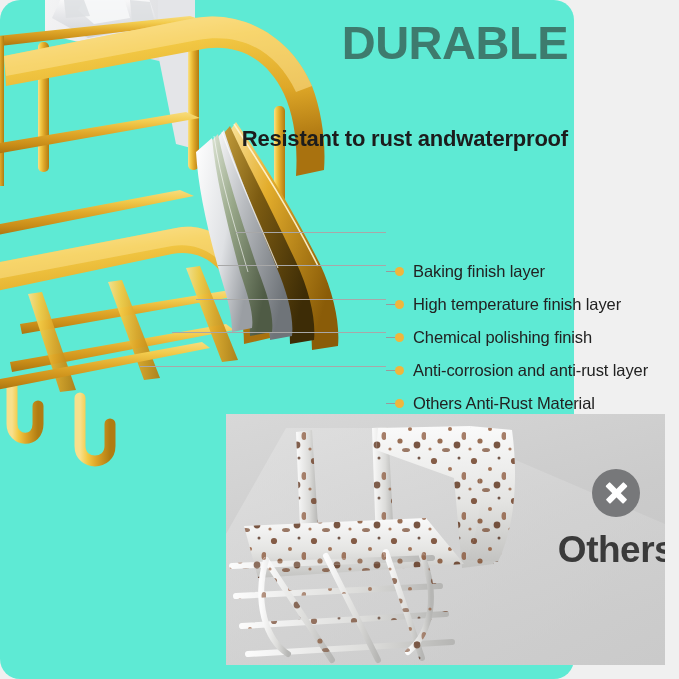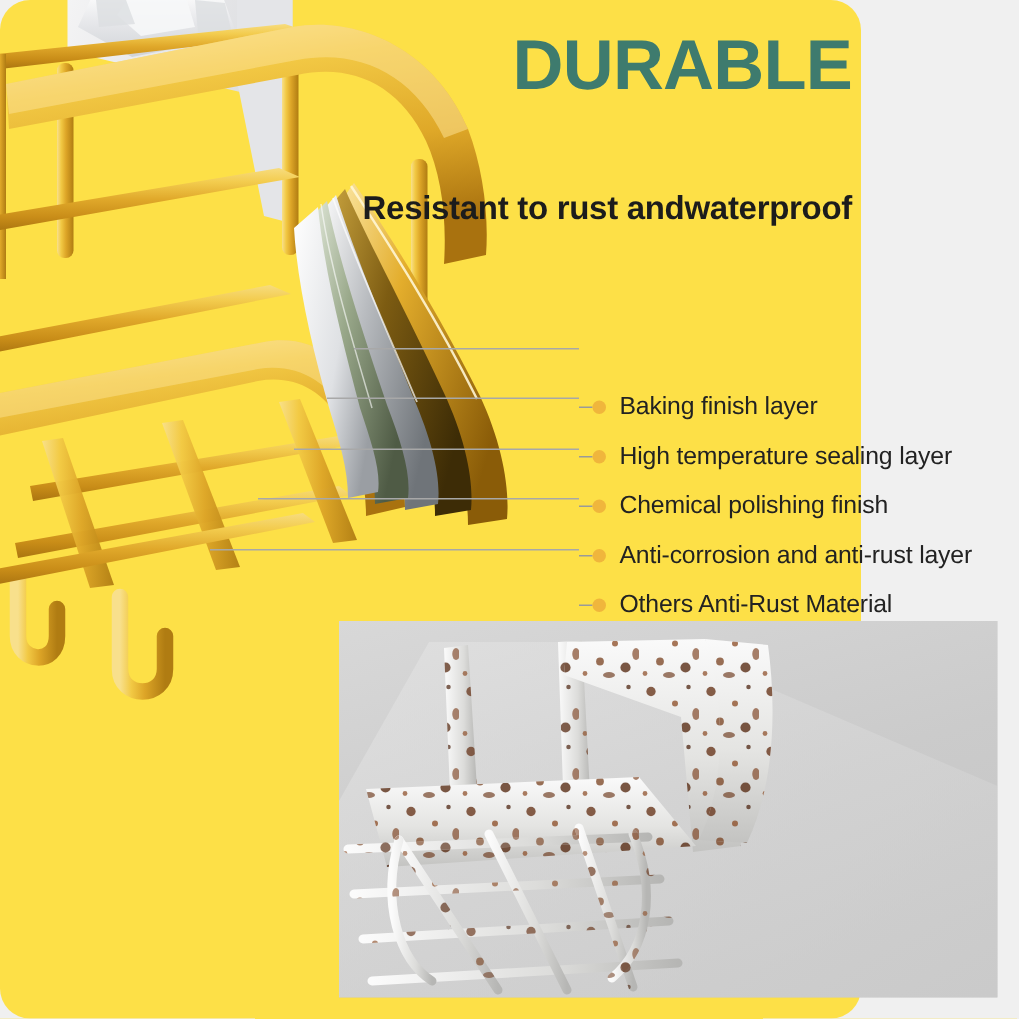--- a/index.html
+++ b/index.html
@@ -5,21 +5,21 @@
   * { margin:0; padding:0; box-sizing:border-box; }
   html,body{
     width:679px; height:679px;
     background:#f0f0f0;
     font-family:"Liberation Sans", sans-serif;
     overflow:hidden;
   }
   #stage{
     position:relative;
     width:574px; height:679px;
-    background:#fde047;
+    background:#5eead4;
     border-radius:20px;
   }
 
   
   .heading-block{
     position:absolute;
     right:6px; top:20px;
     width:420px;
     text-align:right;
   }
@@ -297,21 +297,21 @@
 
     <div class="callout-row">
       <span class="callout-dash"></span>
       <span class="callout-dot"></span>
       <span class="callout-label">Baking finish layer</span>
     </div>
 
     <div class="callout-row">
       <span class="callout-dash"></span>
       <span class="callout-dot"></span>
-      <span class="callout-label">High temperature sealing layer</span>
+      <span class="callout-label">High temperature finish layer</span>
     </div>
 
     <div class="callout-row">
       <span class="callout-dash"></span>
       <span class="callout-dot"></span>
       <span class="callout-label">Chemical polishing finish</span>
     </div>
 
     <div class="callout-row">
       <span class="callout-dash"></span>
@@ -402,15 +402,19 @@
       <g stroke="url(#rustSpots)" stroke-width="6" fill="none" stroke-linecap="round" opacity="0.8">
         <path d="M6 152 L206 144"></path>
         <path d="M10 182 L214 172"></path>
         <path d="M16 212 L220 200"></path>
         <path d="M40 146 L106 246"></path>
         <path d="M160 138 L196 244"></path>
         <path d="M196 142 C212 180 206 218 182 238"></path>
       </g>
     </svg>
 
+    <div class="others-mark">
+      <div class="x-circle"></div>
+      <div class="others-text">Others</div>
+    </div>
   </div>
 
 </div>
 
 </body></html>

